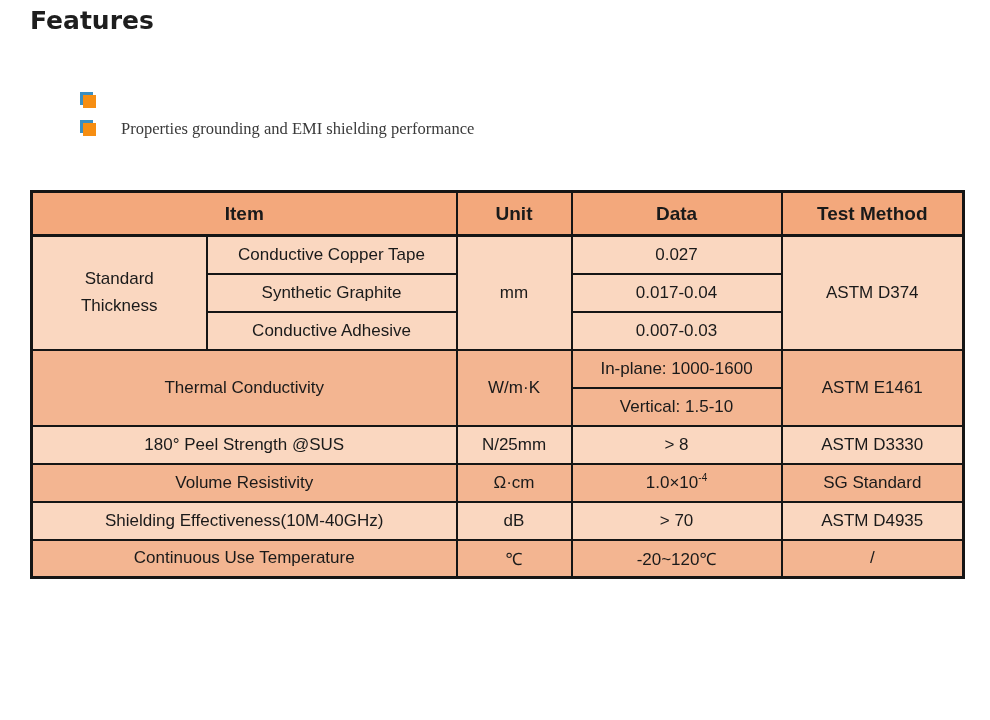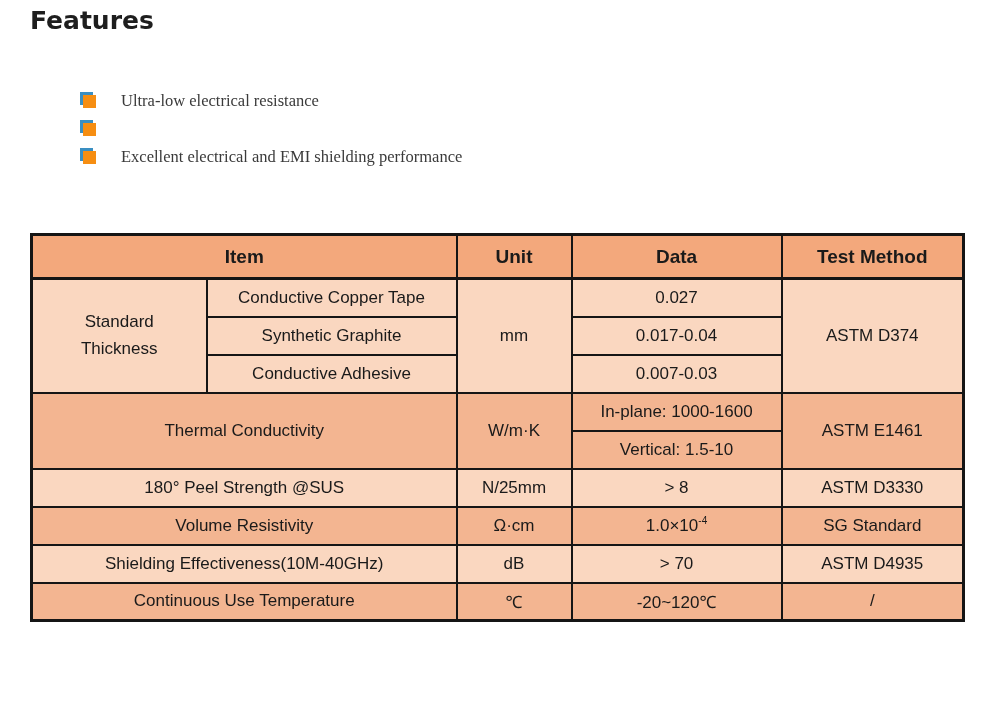--- a/index.html
+++ b/index.html
@@ -42,21 +42,21 @@
     background: #f68e12;
     box-shadow: -3px -3px 0 0 #3a8fc2;
     margin-right: 25px;
     margin-left: 3px;
     flex: 0 0 auto;
   }
 
   .properties-heading { margin-top: 66px; }
 
   table.props {
-    margin-top: 62px;
+    margin-top: 47px;
     border-collapse: collapse;
     table-layout: fixed;
     width: 932px;
     background: #737373;
   }
   table.props col.c1 { width: 175px; }
   table.props col.c2 { width: 250px; }
   table.props col.c3 { width: 115px; }
   table.props col.c4 { width: 210px; }
   table.props col.c5 { width: 182px; }
@@ -87,28 +87,24 @@
 </head>
 <body>
 
 <div class="page">
 
   <h1 class="section-heading features-heading">Features</h1>
 
   <ul class="features-list">
     <li>
       <span class="bullet-sq"></span>
-      <span>Ultra-low electrical resistance</span>
     </li>
     <li>
       <span class="bullet-sq"></span>
-    </li>
-    <li>
-      <span class="bullet-sq"></span>
-      <span>Excellent electrical and EMI shielding performance</span>
+      <span>Properties grounding and EMI shielding performance</span>
     </li>
   </ul>
 
 
   <table class="props">
     <colgroup>
       <col class="c1">
         <col class="c2">
         <col class="c3">
         <col class="c4">

